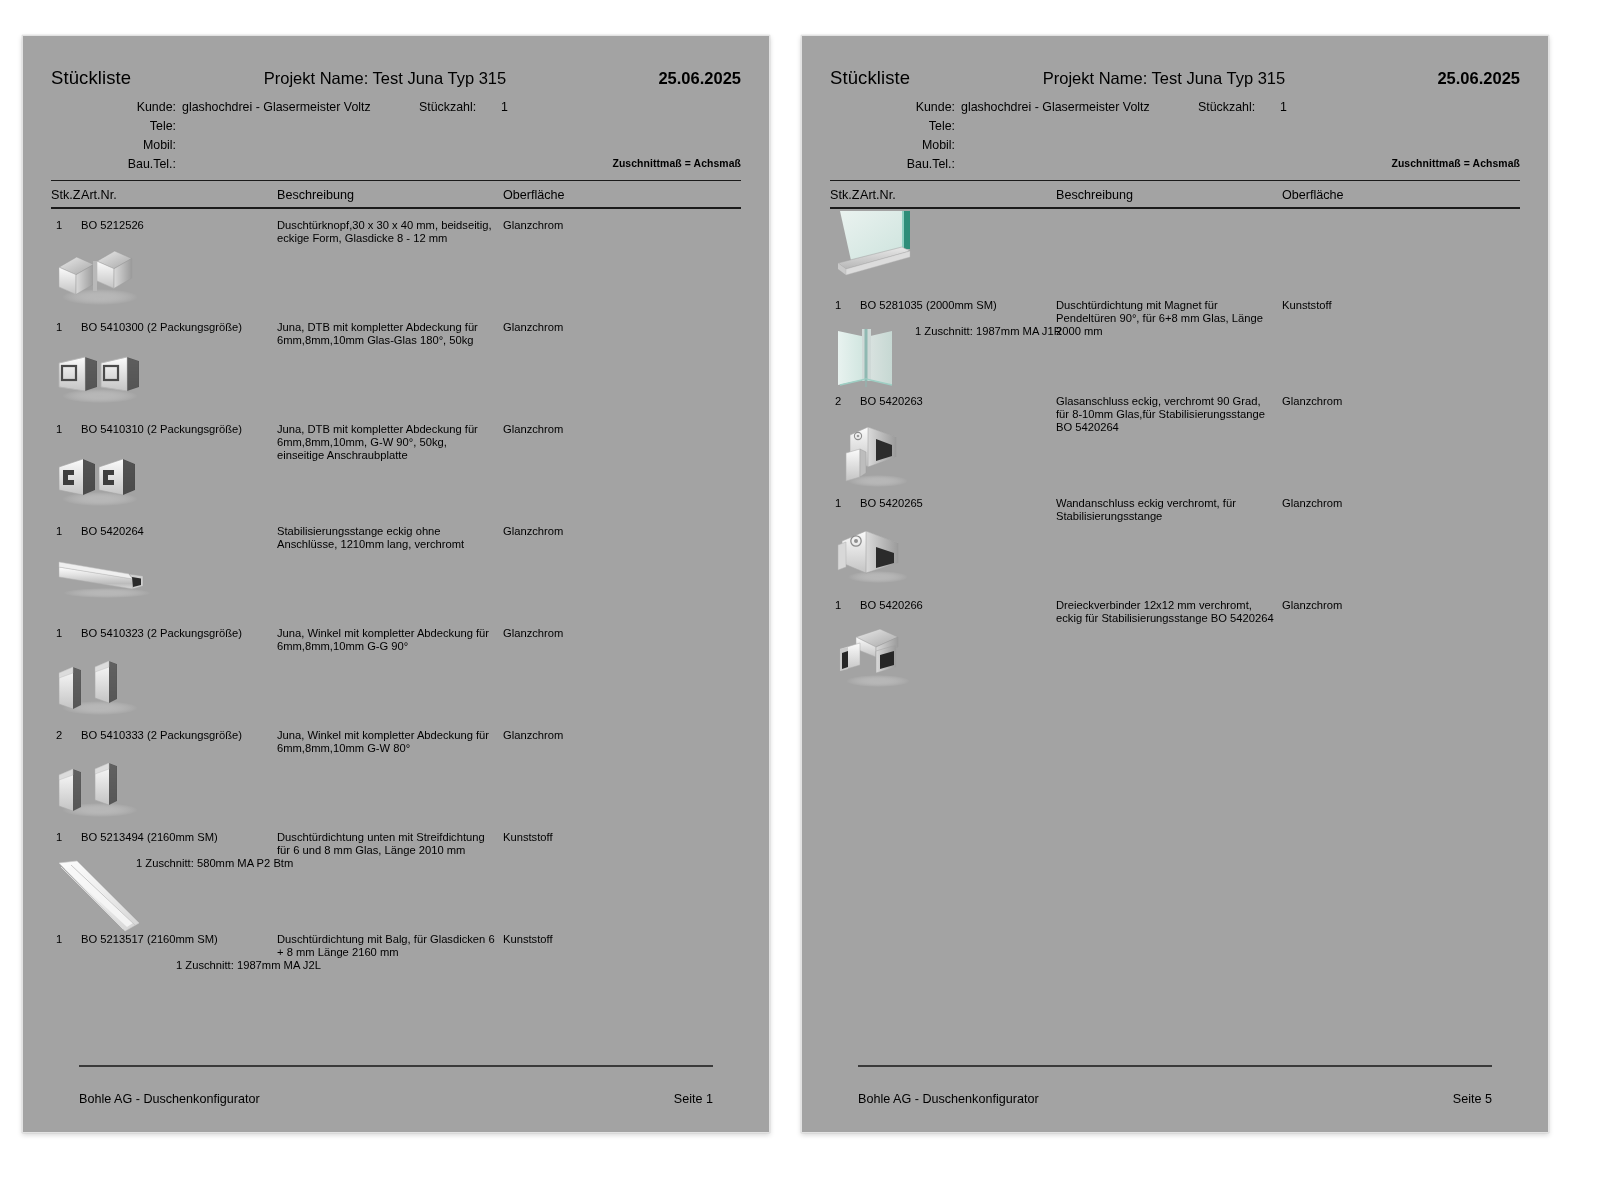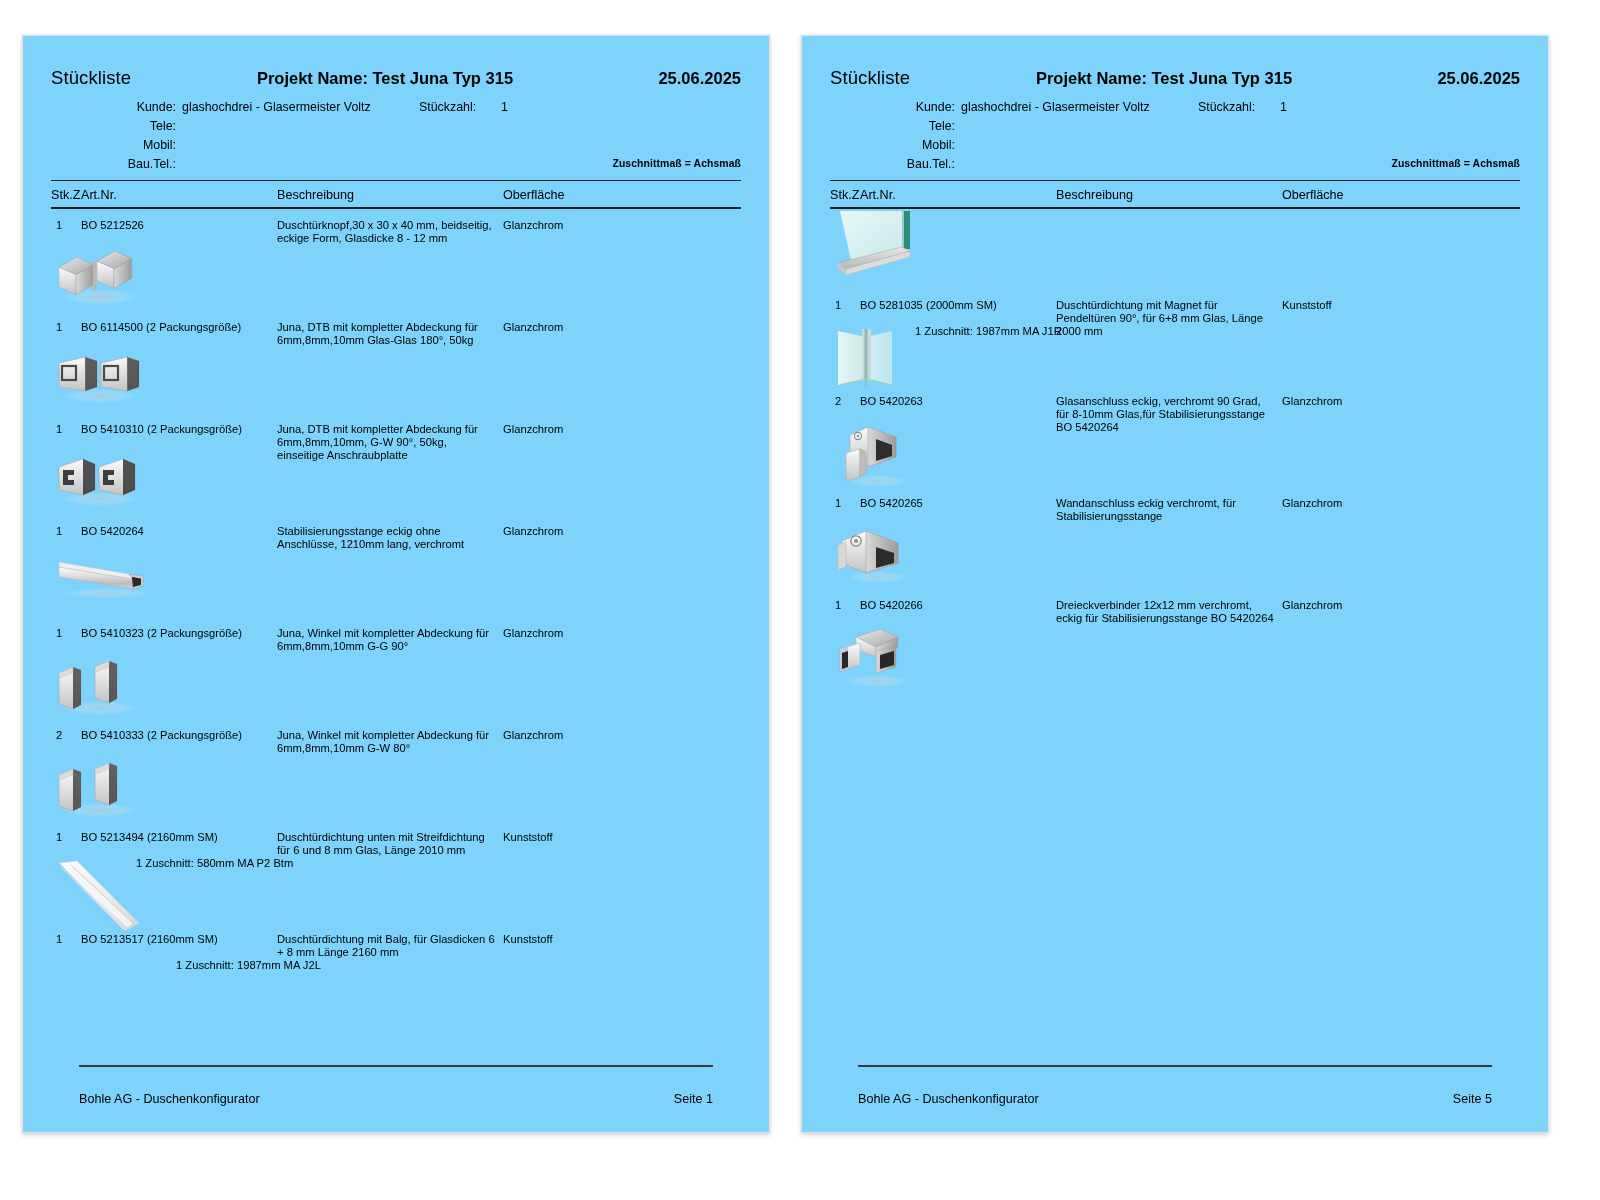--- a/index.html
+++ b/index.html
@@ -18,21 +18,21 @@
     height: 1200px;
     background: #ffffff;
     display: flex;
     gap: 31px;
     padding: 35px 29px 0 22px;
   }
   .page {
     position: relative;
     width: 748px;
     height: 1098px;
-    background: #7dd3fc;
+    background: #a3a3a3;
     border: 1px solid #e2e2e2;
     box-shadow: 0 2px 5px rgba(0,0,0,0.17), 0 0 1px rgba(0,0,0,0.22);
     flex: 0 0 auto;
   }
   .page-inner {
     position: absolute;
     left: 28px; right: 28px; top: 0; bottom: 0;
   }
 
   
@@ -45,21 +45,21 @@
     position: absolute;
     left: 0; top: 31px;
     font-size: 18.5px;
     letter-spacing: .1px;
   }
   .proj-title {
     position: absolute;
     left: 0; right: 0; top: 33px;
     text-align: center;
     font-size: 16.5px;
-    font-weight: bold;
+    font-weight: normal;
     padding-right: 22px;
   }
   .doc-date {
     position: absolute;
     right: 0; top: 33px;
     font-size: 16.5px;
     font-weight: bold;
   }
 
   
@@ -265,21 +265,21 @@
                   <polygon points="0,10.2 17.68,0 34.68,7.48 17,17.68" fill="url(#topk)" stroke="#9a9a9a" stroke-width="0.5"></polygon>
                   <polygon points="0,10.2 17,17.68 17,37.400000000000006 0,29.92" fill="url(#lftk)" stroke="#acacac" stroke-width="0.5"></polygon>
                   <polygon points="17,17.68 34.68,7.48 34.68,27.200000000000003 17,37.400000000000006" fill="url(#rgtk)" stroke="#9a9a9a" stroke-width="0.5"></polygon>
                 </g>
                 <rect x="36" y="14" width="4" height="30" fill="#b9b9b9"></rect>
               </svg>
             </span>
           </div>
           <div class="row" style="position:absolute;left:0;right:0;top:112px;height:96px;">
             <span class="r-qty">1</span>
-            <span class="r-art">BO 6114500 (2 Packungsgröße)</span>
+            <span class="r-art">BO 5410300 (2 Packungsgröße)</span>
             <span class="r-desc">Juna, DTB mit kompletter Abdeckung für 6mm,8mm,10mm Glas-Glas 180°, 50kg</span>
             <span class="r-surf">Glanzchrom</span>
             <span class="r-img" style="top:28px;">
               <svg class="art" width="86" height="56" viewBox="0 0 86 56" xmlns="http://www.w3.org/2000/svg">
                 <defs>
                   <linearGradient id="toph" x1="0" y1="0" x2="1" y2="1">
                     <stop offset="0" stop-color="#e9e9e9"></stop>
                     <stop offset="1" stop-color="#a8a8a8"></stop>
                   </linearGradient>
                   <linearGradient id="lfth" x1="0" y1="0" x2="0" y2="1">

